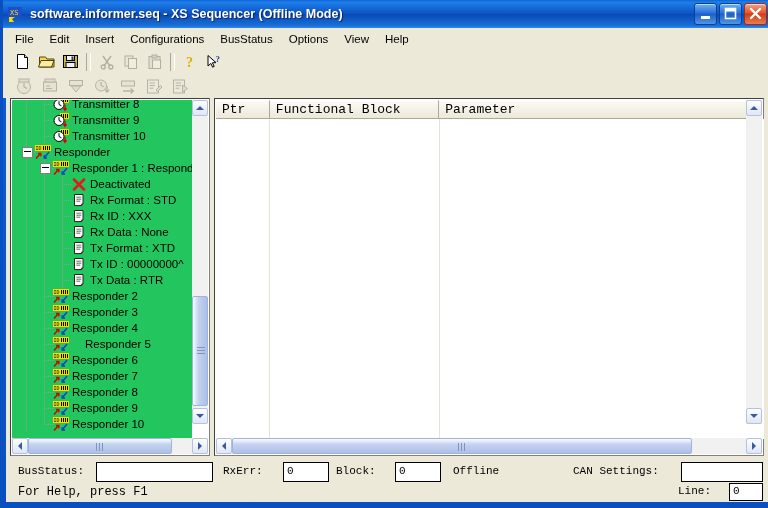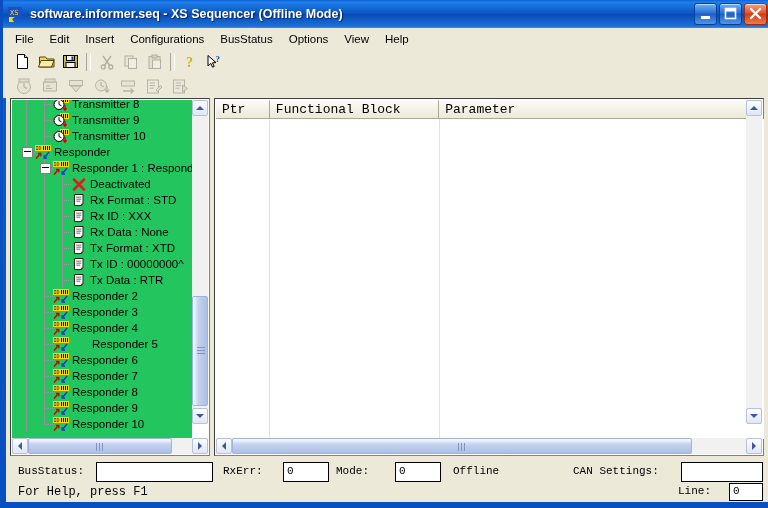--- a/index.html
+++ b/index.html
@@ -564,21 +564,21 @@
               <div class="tico" style="left: 41px;"><svg width="16" height="15" viewBox="0 0 16 15">
                   <rect x="0" y="0" width="16" height="6" fill="#ffd800"></rect>
                   <text x="0.5" y="5.2" font-size="5" font-family="monospace" fill="#000">ID</text>
                   <rect x="8" y="1" width="1" height="4" fill="#000"></rect>
                   <rect x="10" y="1" width="1" height="4" fill="#000"></rect>
                   <rect x="12" y="1" width="1" height="4" fill="#000"></rect>
                   <rect x="14" y="1" width="1" height="4" fill="#000"></rect>
                   <path d="M1 13.5 L5.5 8.5 M3 8.5 L5.8 8.5 L5.8 11.2" stroke="#d00" stroke-width="1.5" fill="none"></path>
                   <path d="M14 7 L9.5 12.5 M12 13 L9.2 13 L9.2 10.2" stroke="#1b3fd0" stroke-width="1.5" fill="none"></path>
                 </svg></div>
-              <div class="tlabel" style="left: 64px; padding-left: 16px;">Responder 5</div>
+              <div class="tlabel" style="left: 57px; padding-left: 16px;">Responder 5</div>
             </div>
             <div class="trow">
               <div class="dots" style="left: 14px;"></div>
               <div class="dots" style="left: 32px;"></div>
               <div class="dots-h" style="left: 32px; width: 9px;"></div>
               <div class="tico" style="left: 41px;"><svg width="16" height="15" viewBox="0 0 16 15">
                   <rect x="0" y="0" width="16" height="6" fill="#ffd800"></rect>
                   <text x="0.5" y="5.2" font-size="5" font-family="monospace" fill="#000">ID</text>
                   <rect x="8" y="1" width="1" height="4" fill="#000"></rect>
                   <rect x="10" y="1" width="1" height="4" fill="#000"></rect>
@@ -717,21 +717,21 @@
   </div>
 
   <div class="statusarea">
     <div class="srow1">
       <div class="slabel" style="left:12px;">BusStatus:</div>
       <div class="sfield" style="left:90px;width:117px;height:20px;"></div>
 
       <div class="slabel" style="left:217px;">RxErr:</div>
       <div class="sfield" style="left:277px;width:46px;height:20px;">0</div>
 
-      <div class="slabel" style="left:330px;">Mode:</div>
+      <div class="slabel" style="left:330px;">Block:</div>
       <div class="sfield" style="left:389px;width:46px;height:20px;">0</div>
 
       <div class="slabel" style="left:447px;">Offline</div>
 
       <div class="slabel" style="left:567px;">CAN Settings:</div>
       <div class="sfield" style="left:675px;width:82px;height:20px;"></div>
     </div>
 
     <div class="srow2">
       <div class="helptext">For Help, press F1</div>

